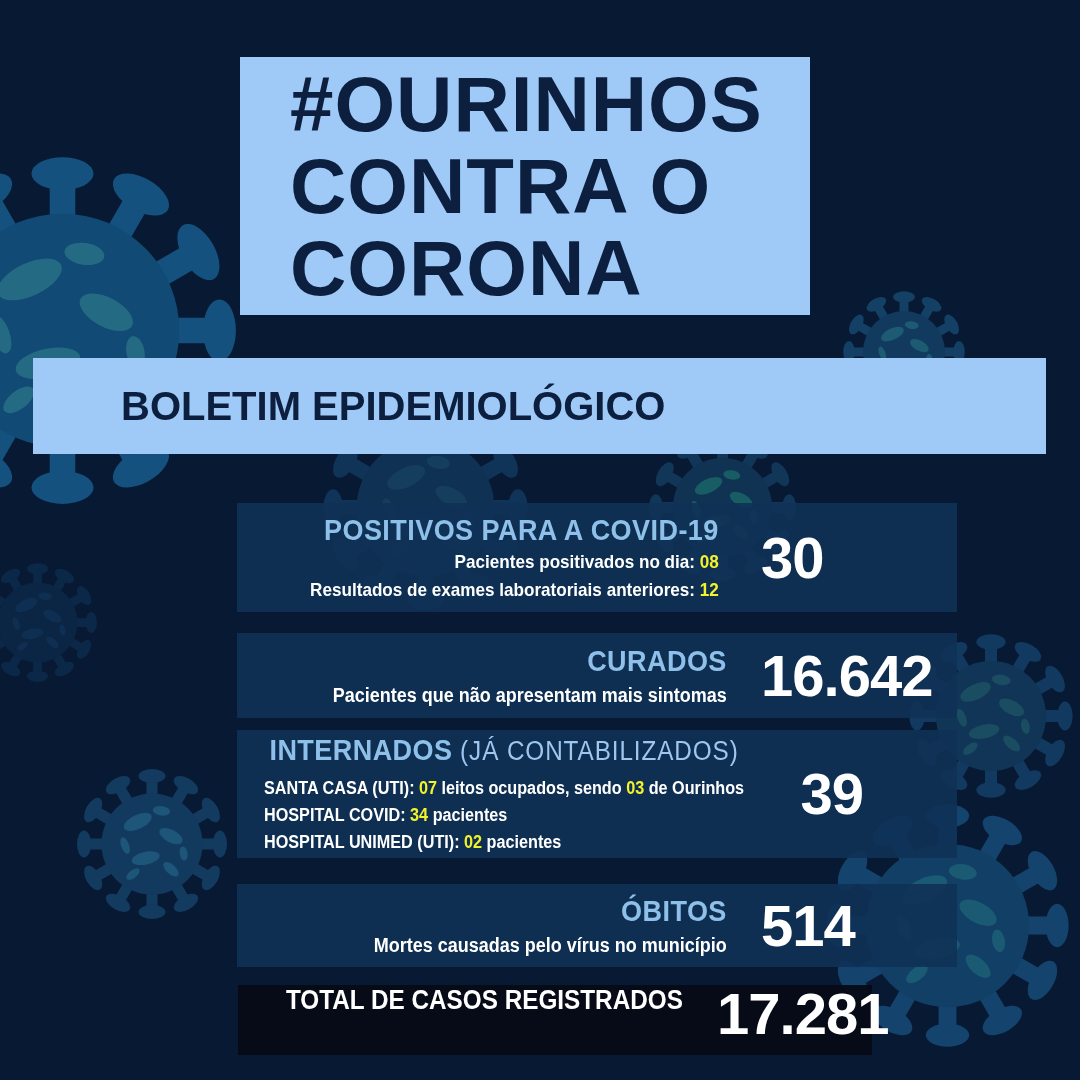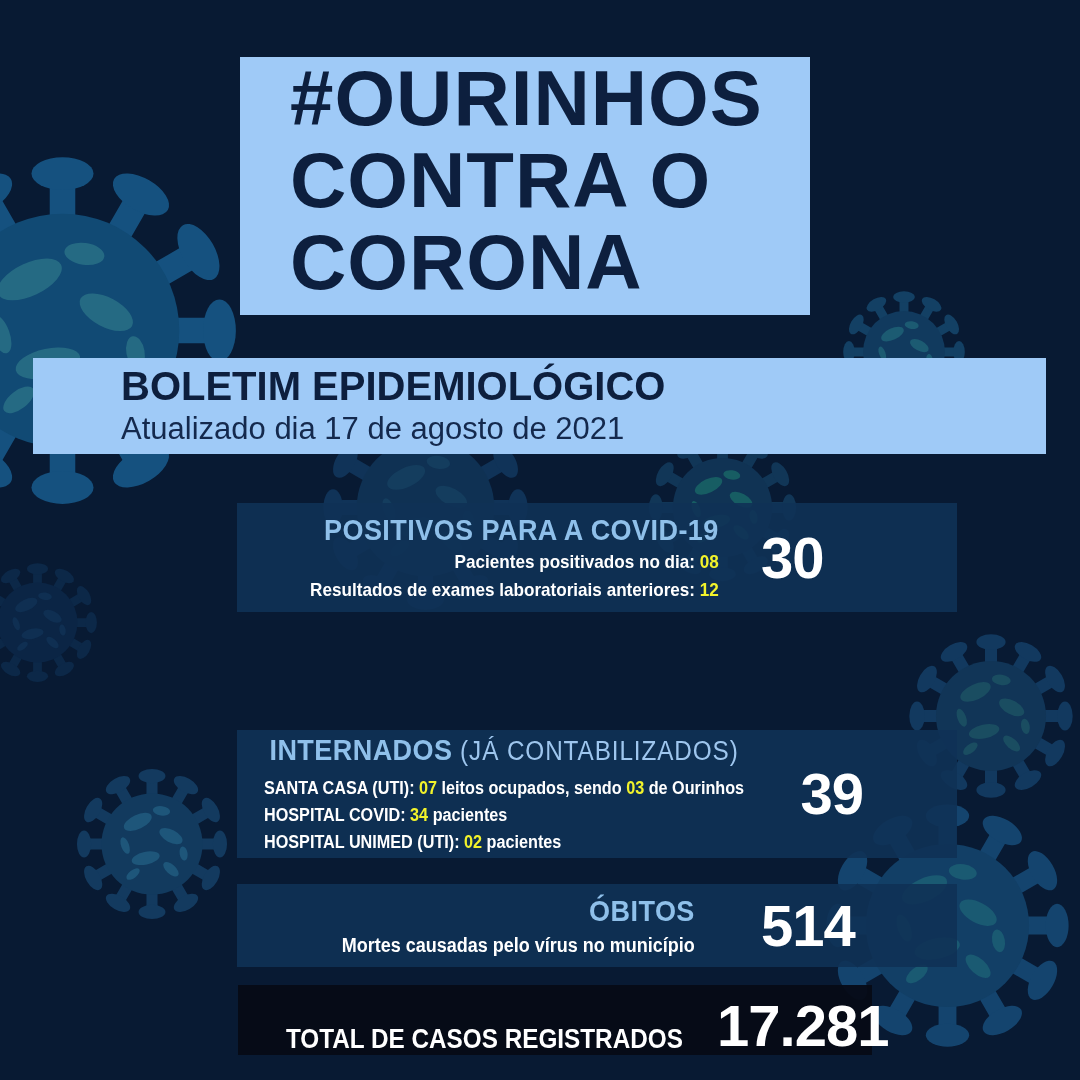--- a/index.html
+++ b/index.html
@@ -21,21 +21,21 @@
   }
   .stage{position:relative;width:1080px;height:1080px;overflow:hidden;}
 
   
   .virus{position:absolute;pointer-events:none;}
 
   
   .title-box{
     position:absolute;left:240px;top:57px;width:570px;height:258px;
     background:var(--c-panel);
-    display:flex;flex-direction:column;justify-content:flex-start;
+    display:flex;flex-direction:column;justify-content:center;
     padding-left:50px;
   }
   .title-line{
     font-size:78px;line-height:82px;font-weight:bold;
     color:var(--c-panel_text);letter-spacing:1px;
   }
 
   
   .bulletin-bar{
     position:absolute;left:33px;top:358px;width:1013px;height:96px;
@@ -48,25 +48,25 @@
 
   
   .card{
     position:absolute;left:237px;width:720px;
     background:var(--c-card);
     display:flex;align-items:center;
   }
   .card-1{top:503px;height:109px;gap:8px;}
   .card-2{top:633px;height:85px;}
   .card-3{top:730px;height:128px;}
-  .card-4{top:884px;height:83px;gap:32px;}
+  .card-4{top:884px;height:83px;}
   .total-bar{
     position:absolute;left:238px;top:985px;width:634px;height:70px;
     background:var(--c-total_bar);
-    display:flex;align-items:flex-end;
+    display:flex;align-items:flex-start;
   }
 
   .card-text{
     flex:1;text-align:right;padding-right:38px;
     transform:scaleX(0.9);transform-origin:100% 50%;
   }
   .card-text-left{
     flex:1;text-align:left;padding-left:30px;
     transform:scaleX(0.9);transform-origin:0 50%;
   }
@@ -190,32 +190,38 @@
     </svg>
 
   <header class="title-box">
     <div class="title-line">#OURINHOS</div>
     <div class="title-line">CONTRA O</div>
     <div class="title-line">CORONA</div>
   </header>
 
   <div class="bulletin-bar">
     <div class="bulletin-title">BOLETIM EPIDEMIOLÓGICO</div>
-    <div class="bulletin-subtitle">Atualizado dia 17 de agosto de 2021</div>
   </div>
 
   <section class="card card-1">
     <div class="card-text">
       <div class="card-heading">POSITIVOS PARA A COVID-19</div>
       <div class="card-line"><span>Pacientes positivados no dia: </span><span class="hl">08</span></div>
       <div class="card-line"><span>Resultados de exames laboratoriais anteriores: </span><span class="hl">12</span></div>
     </div>
     <div class="big-number">30</div>
   </section>
 
+  <section class="card card-2">
+    <div class="card-text">
+      <div class="card-heading">CURADOS</div>
+      <div class="card-sub">Pacientes que não apresentam mais sintomas</div>
+    </div>
+    <div class="big-number">16.642</div>
+  </section>
 
   <section class="card card-3">
     <div class="card-text-left">
       <div class="card-heading"><span>INTERNADOS</span><span class="heading-suffix"> (JÁ CONTABILIZADOS)</span></div>
       <div class="card-line"><span>SANTA CASA (UTI): </span><span class="hl">07</span><span> leitos ocupados, sendo </span><span class="hl">03</span><span> de Ourinhos</span></div>
       <div class="card-line"><span>HOSPITAL COVID: </span><span class="hl">34</span><span> pacientes</span></div>
       <div class="card-line"><span>HOSPITAL UNIMED (UTI): </span><span class="hl">02</span><span> pacientes</span></div>
     </div>
     <div class="big-number">39</div>
   </section>

